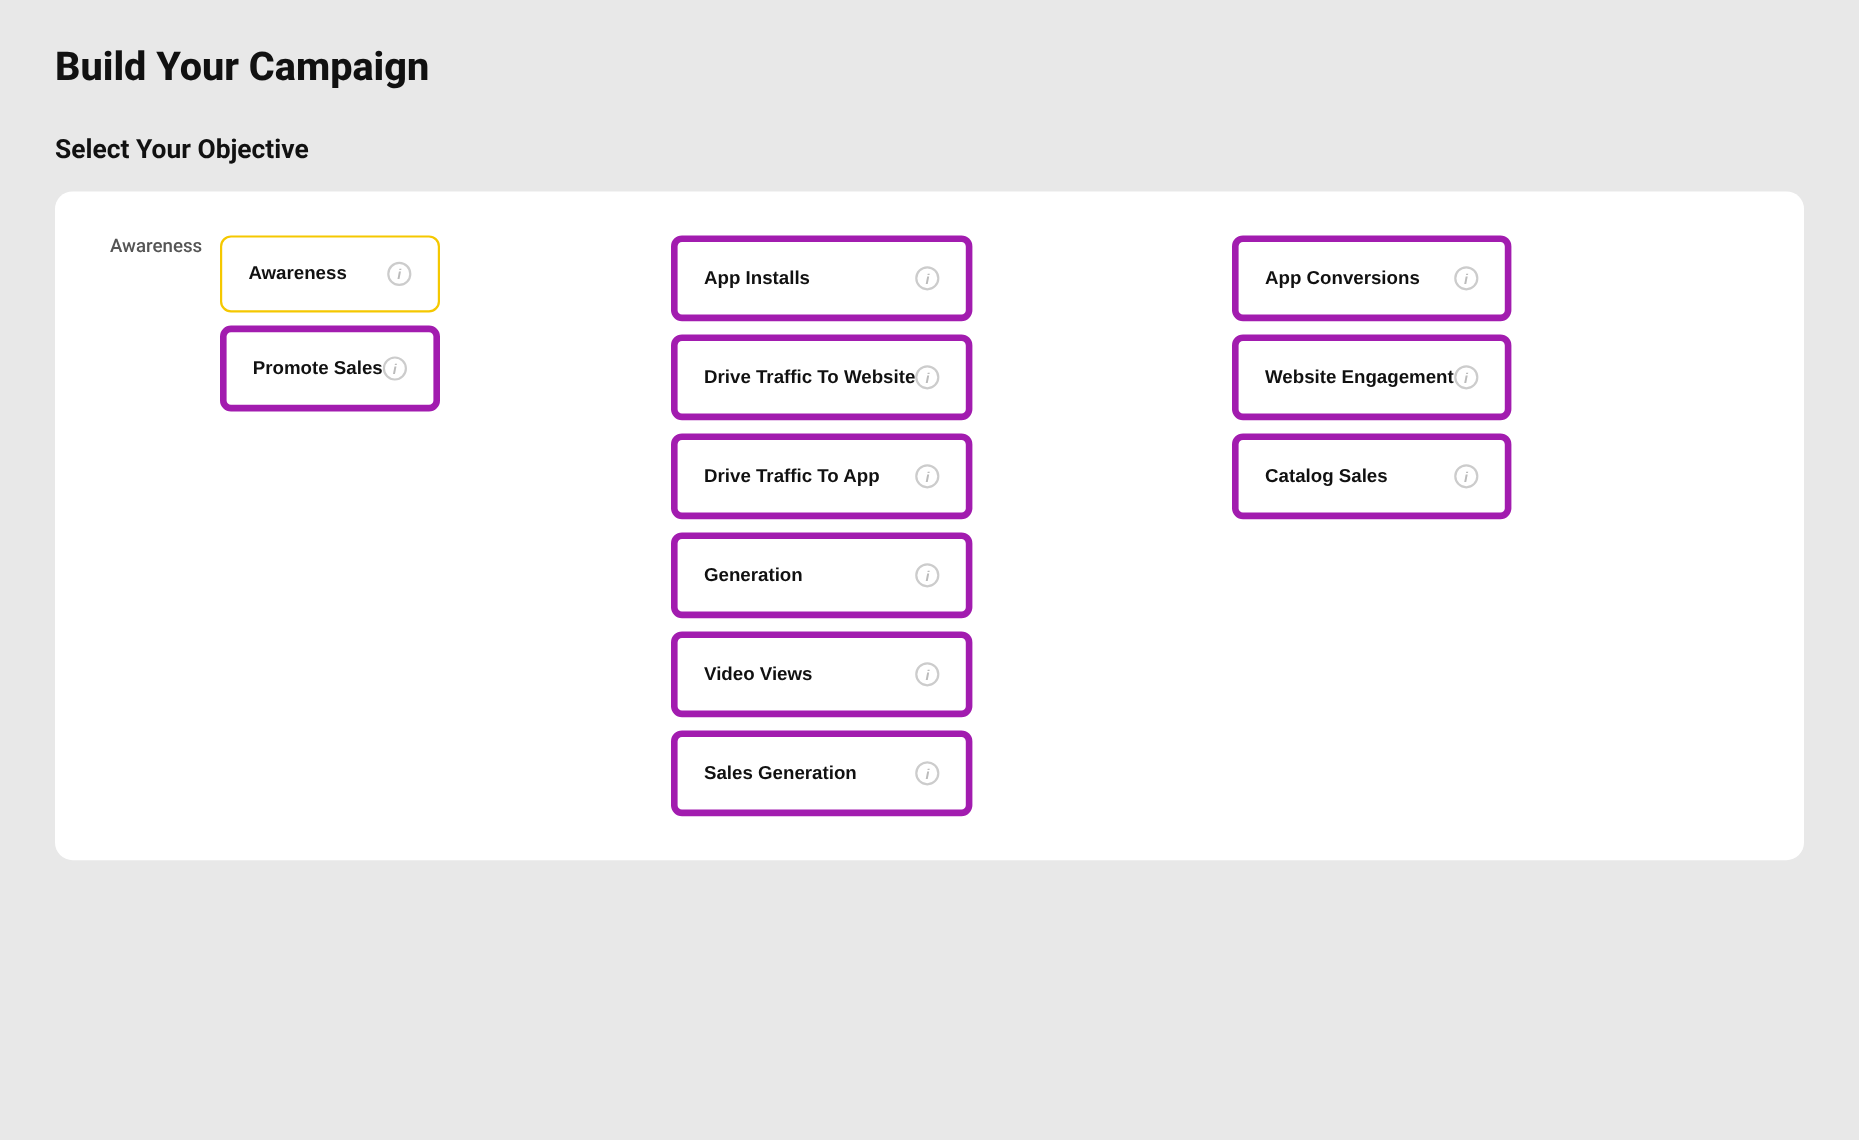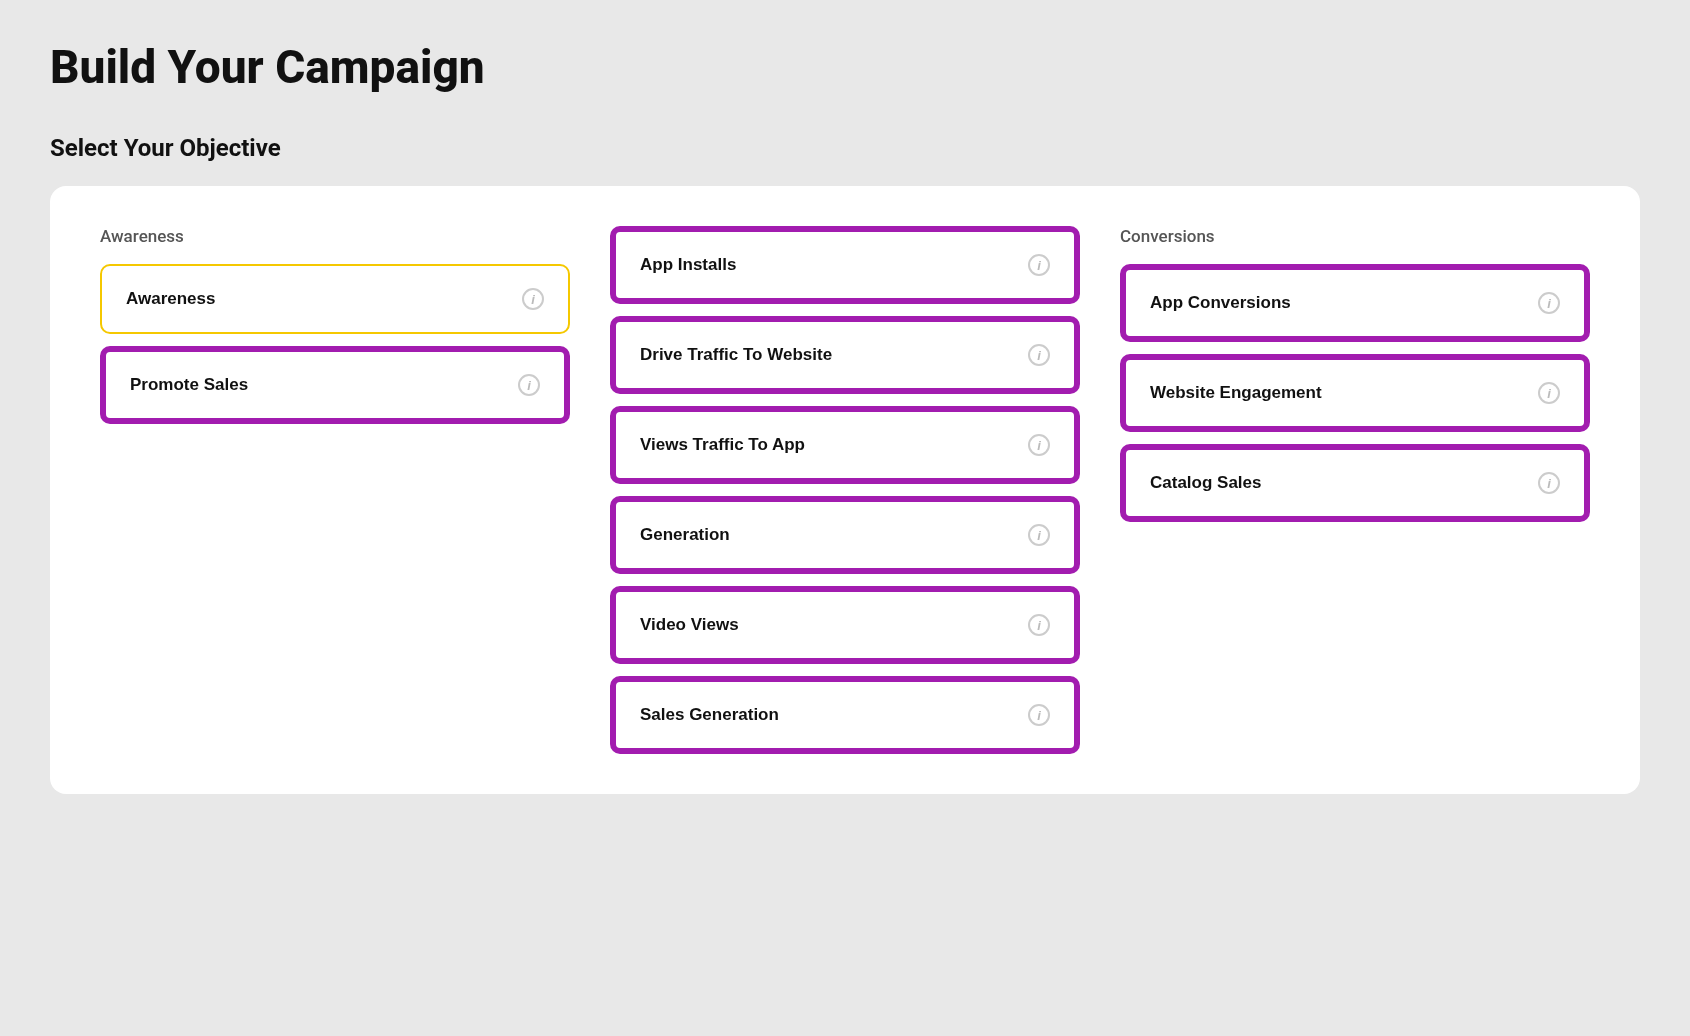--- a/index.html
+++ b/index.html
@@ -10,21 +10,21 @@
 
     body {
       background-color: #e8e8e8;
       font-family: -apple-system, BlinkMacSystemFont, 'Segoe UI', Roboto, Helvetica, Arial, sans-serif;
       width: 1690px;
       min-height: 1036px;
       padding: 40px 50px;
     }
 
     .page-title {
-      font-size: 46px;
+      font-size: 36px;
       font-weight: 800;
       color: #111;
       margin-bottom: 40px;
     }
 
     .section-title {
       font-size: 24px;
       font-weight: 700;
       color: #111;
       margin-bottom: 24px;
@@ -38,22 +38,22 @@
 
     .columns {
       display: flex;
       gap: 40px;
       align-items: flex-start;
     }
 
     .column {
       flex: 1;
       display: flex;
-      flex-direction: column;
-      gap: 0;
+      flex-direction: row;
+      gap: 16px;
     }
 
     .column-header {
       font-size: 17px;
       font-weight: 500;
       color: #555;
       margin-bottom: 18px;
     }
 
     .option-list {
@@ -123,39 +123,38 @@
         <div class="option-list">
           <button class="option-btn">
             <span>App Installs</span>
             <span class="info-icon">i</span>
           </button>
           <button class="option-btn">
             <span>Drive Traffic To Website</span>
             <span class="info-icon">i</span>
           </button>
           <button class="option-btn">
-            <span>Views Traffic To App</span>
+            <span>Drive Traffic To App</span>
             <span class="info-icon">i</span>
           </button>
           <button class="option-btn">
             <span>Generation</span>
             <span class="info-icon">i</span>
           </button>
           <button class="option-btn">
             <span>Video Views</span>
             <span class="info-icon">i</span>
           </button>
           <button class="option-btn">
             <span>Sales Generation</span>
             <span class="info-icon">i</span>
           </button>
         </div>
       </div>
       <div class="column">
-        <div class="column-header">Conversions</div>
         <div class="option-list">
           <button class="option-btn">
             <span>App Conversions</span>
             <span class="info-icon">i</span>
           </button>
           <button class="option-btn">
             <span>Website Engagement</span>
             <span class="info-icon">i</span>
           </button>
           <button class="option-btn">

